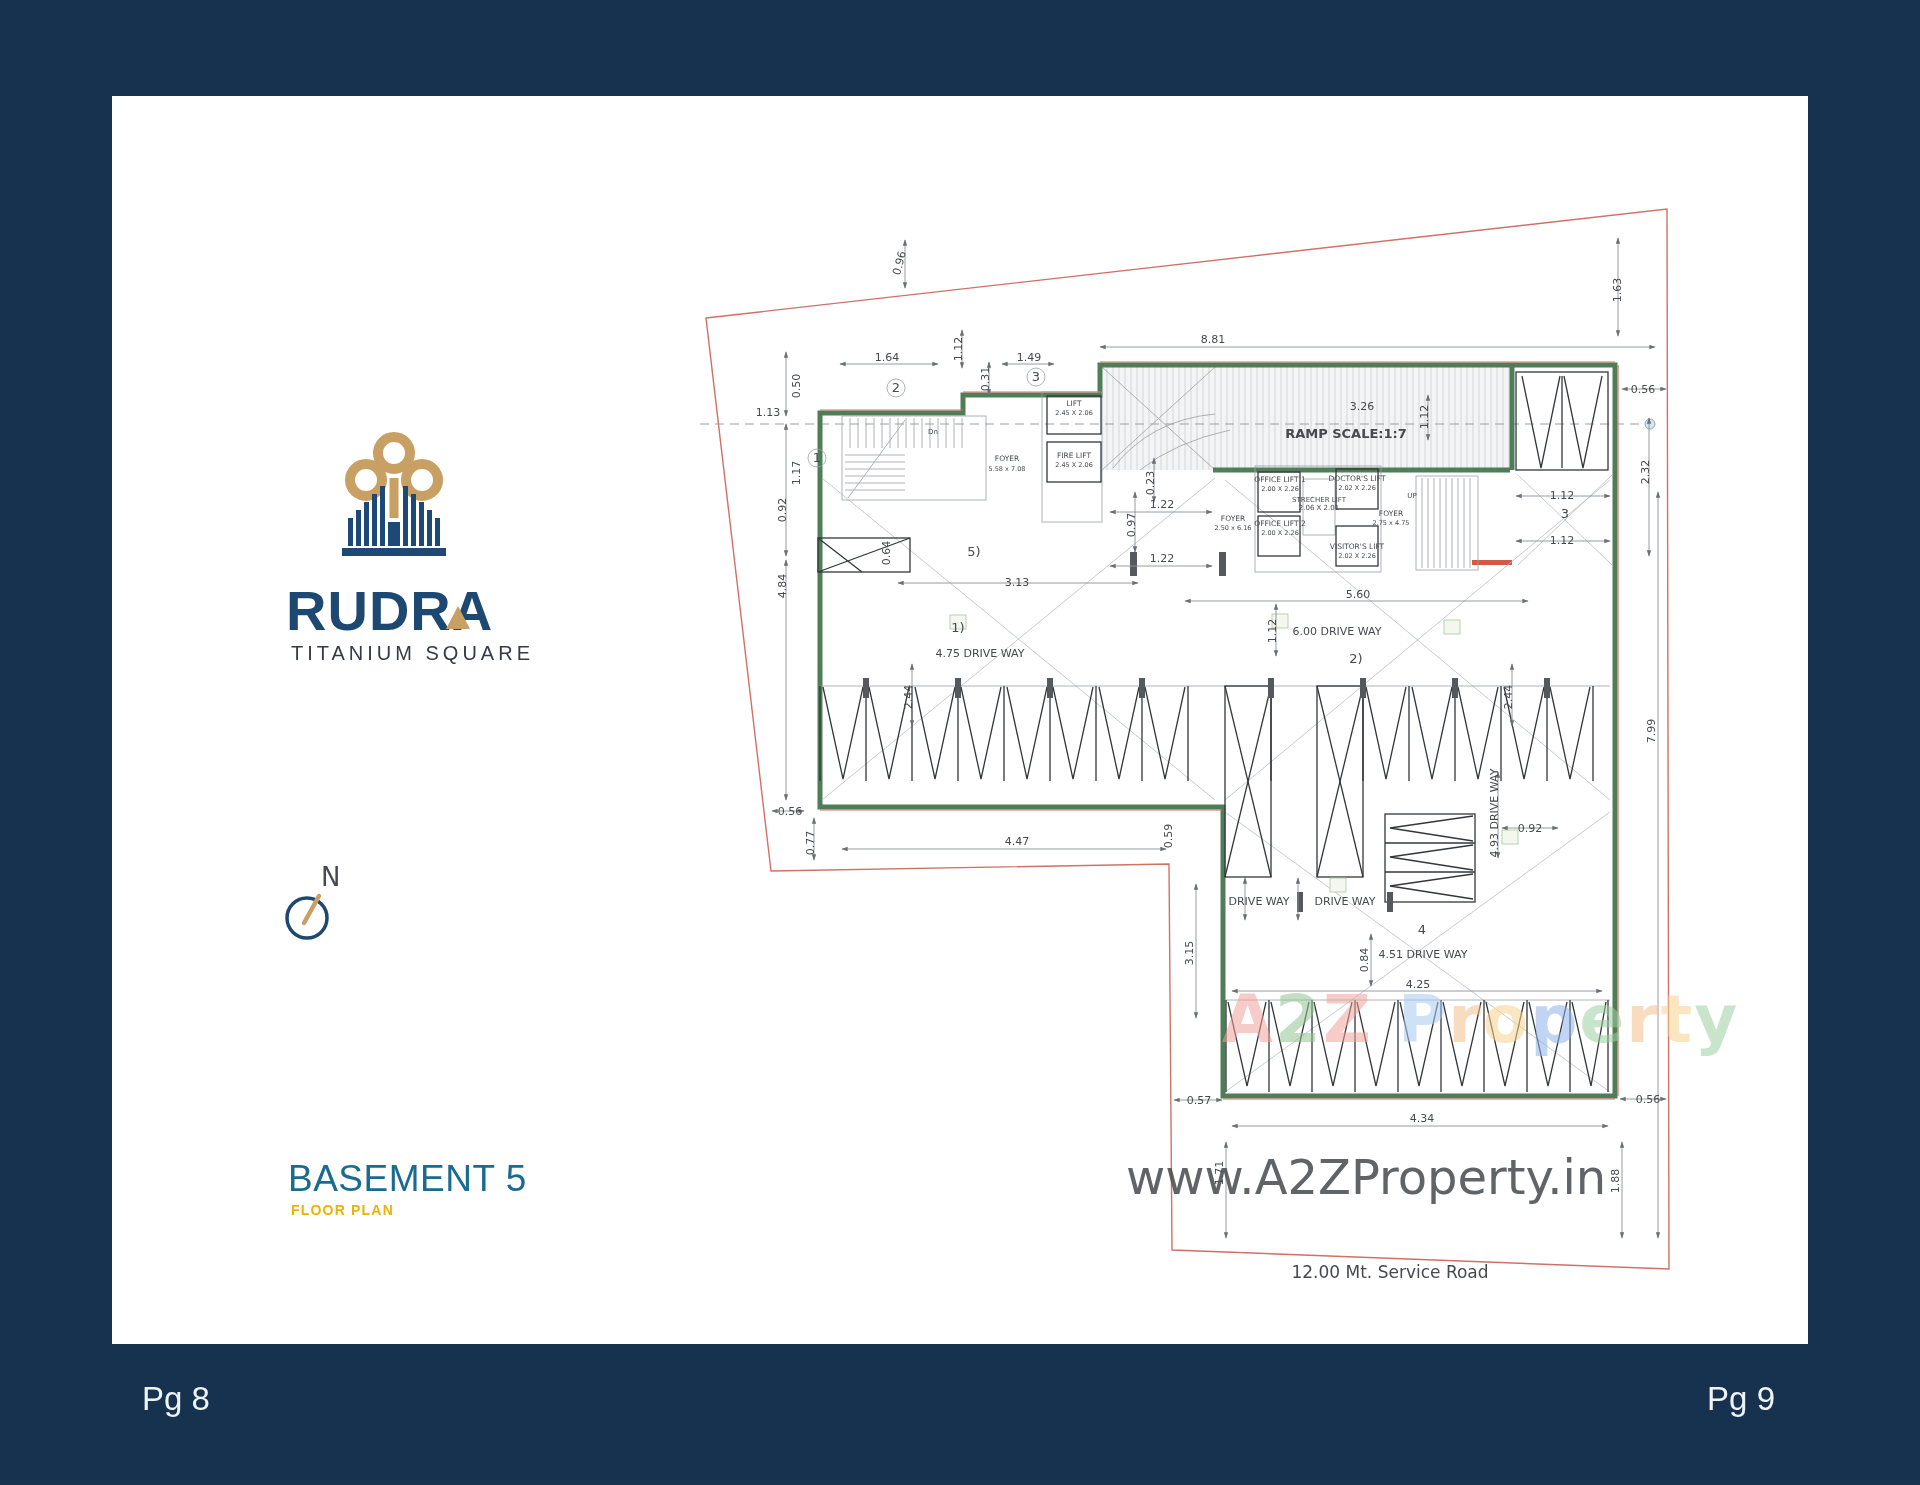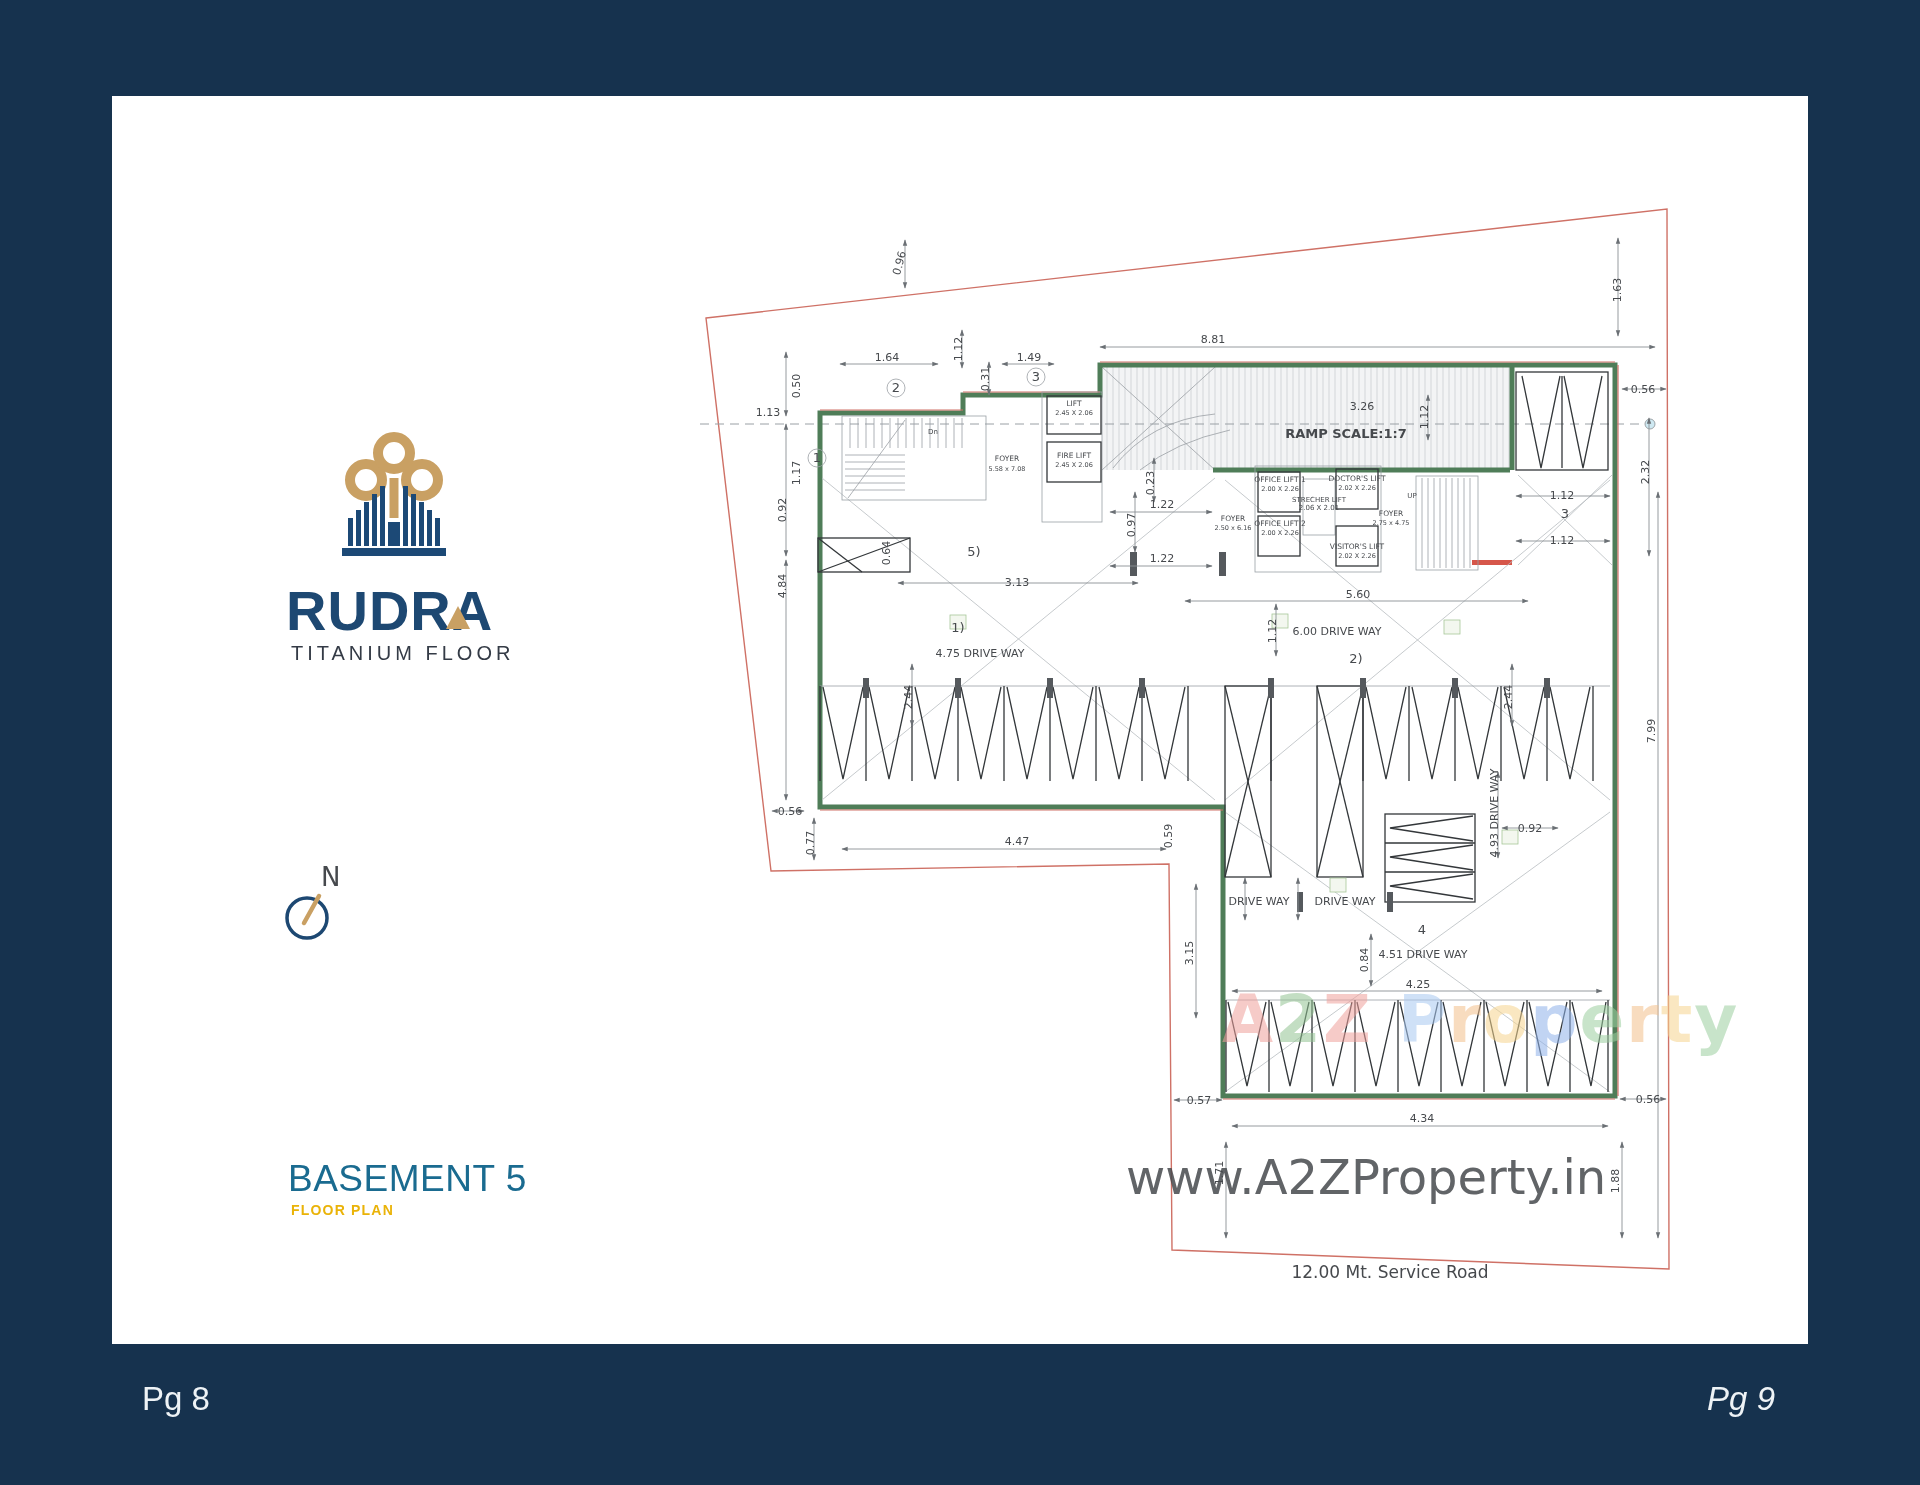--- a/index.html
+++ b/index.html
@@ -5,21 +5,21 @@
   html,body{margin:0;padding:0;}
   body{width:1920px;height:1485px;background:#16324e;font-family:"Liberation Sans",sans-serif;position:relative;overflow:hidden;}
   .card{position:absolute;left:112px;top:96px;width:1696px;height:1248px;background:#ffffff;}
   .brand-name{position:absolute;left:286px;top:578px;font-size:56px;font-weight:600;color:#1d4872;letter-spacing:1px;}
   .brand-tri{position:absolute;left:160px;top:28px;width:0;height:0;border-left:12px solid transparent;border-right:12px solid transparent;border-bottom:23px solid #c9a063;}
   .brand-tag{position:absolute;left:291px;top:642px;font-size:20px;font-weight:500;color:#343b46;letter-spacing:4px;}
   .title-head{position:absolute;left:288px;top:1158px;font-size:37px;font-weight:500;color:#1a6b90;letter-spacing:0.5px;}
   .title-sub{position:absolute;left:291px;top:1202px;font-size:14px;font-weight:bold;color:#eab308;letter-spacing:1.2px;}
   .pg{position:absolute;color:#eef3f6;font-size:33px;}
   .pg-left{left:142px;top:1380px;}
-  .pg-right{right:145px;top:1380px;font-style:italic;}
+  .pg-right{right:145px;top:1380px;}
   svg text{font-family:"DejaVu Sans",sans-serif;fill:#46494d;}
   text.dim{font-size:11px;text-anchor:middle;}
   text.grid{font-size:13px;text-anchor:middle;}
   text.dw{font-size:11px;text-anchor:middle;}
   text.room{font-size:7.5px;text-anchor:middle;}
   text.rsize{font-size:6.5px;text-anchor:middle;}
   text.tiny{font-size:7px;text-anchor:middle;}
   .wall{stroke:#4f7d58;stroke-width:5;fill:none;}
   .wred{stroke:#cf7166;stroke-width:1.2;fill:none;}
   .thin{stroke:#9aa0a5;stroke-width:0.8;fill:none;}
@@ -48,21 +48,21 @@
     <rect x="52" y="102" width="12" height="24"></rect>
     <rect x="67" y="66" width="5" height="60"></rect>
       <rect x="75" y="74" width="5" height="52"></rect>
     <rect x="83" y="82" width="5" height="44"></rect>
       <rect x="91" y="90" width="5" height="36"></rect>
     <rect x="99" y="98" width="5" height="28"></rect>
   </g>
 </svg>
 
 <div class="brand-name"><span>RUDRA</span><span class="brand-tri"></span></div>
-<div class="brand-tag">TITANIUM FLOOR</div>
+<div class="brand-tag">TITANIUM SQUARE</div>
 
 <svg style="position:absolute;left:283px;top:860px;" width="70" height="86" viewBox="0 0 70 86">
   <circle cx="24" cy="58" r="20" stroke="#1d4872" stroke-width="3.5" fill="none"></circle>
   <line x1="21" y1="63" x2="36" y2="36" stroke="#c9a063" stroke-width="4.5" stroke-linecap="round"></line>
   <text x="38" y="26" font-size="26" fill="#1d4872">N</text>
 </svg>
 
 <div class="title-head">BASEMENT 5</div>
 <div class="title-sub">FLOOR PLAN</div>
 

